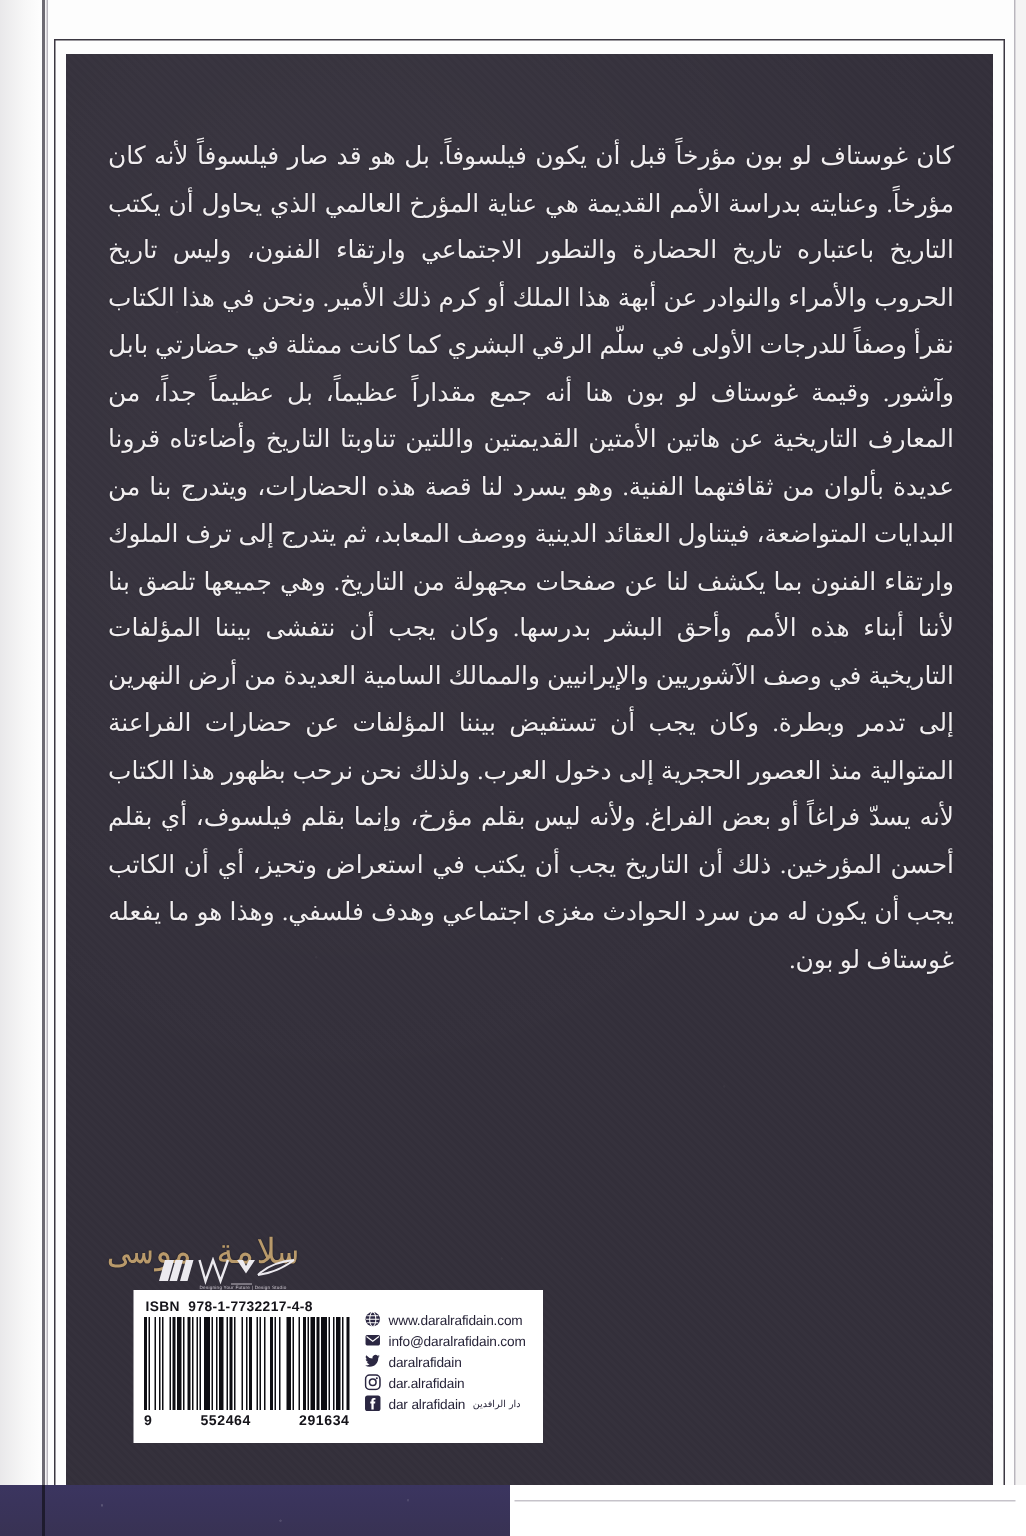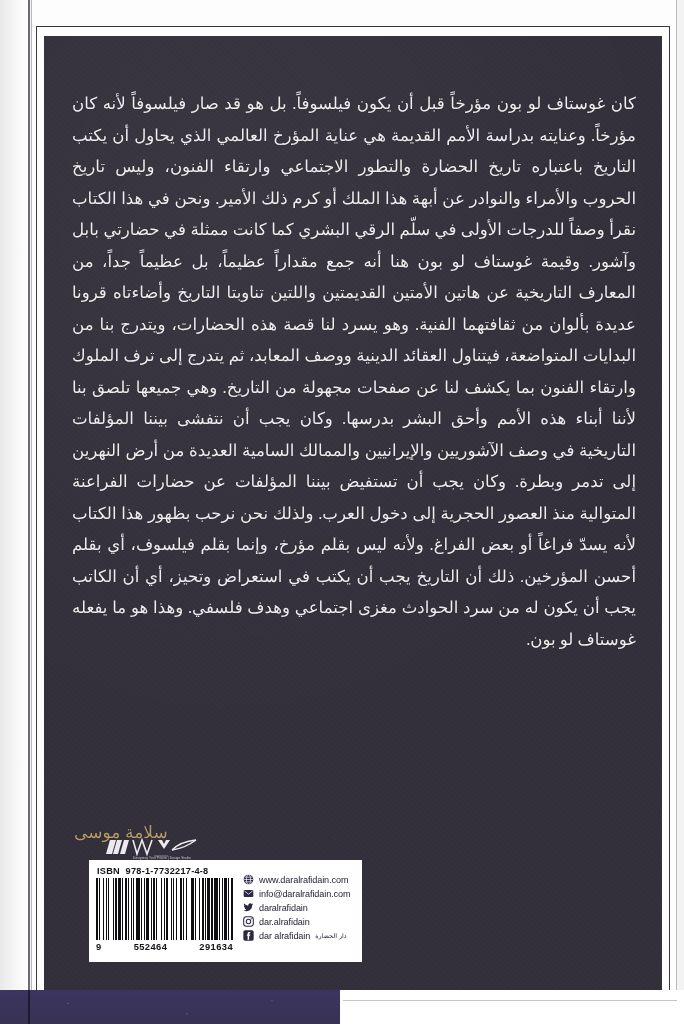--- a/index.html
+++ b/index.html
@@ -103,22 +103,22 @@
     margin: 0;
   }
 
   
   .author-sig {
     position: absolute;
     right: 28px;
     top: 786px;
     direction: rtl;
     color: #b99a6b;
-    font-family: Liberation Sans, sans-serif;
-    font-size: 17px;
+    font-family: Liberation Mono, monospace;
+    font-size: 23px;
     letter-spacing: .4px;
     text-shadow: 0 0 1px rgba(0,0,0,.6);
   }
   
   .author-sig.left {
     right: auto;
     left: 30px;
   }
 
   
@@ -454,21 +454,21 @@
             <span>dar.alrafidain</span>
           </div>
           <div class="contact-row">
             <span class="ic">
               <svg viewBox="0 0 16 16" width="11" height="11">
                 <rect x="0.5" y="0.5" width="15" height="15" rx="2.5" fill="#2b2742"></rect>
                 <path d="M10.3 8.2H8.9V14H6.7V8.2H5.6V6.4h1.1V5.2c0-1.5.6-2.4 2.4-2.4h1.5v1.8H9.6c-.5 0-.7.2-.7.7v1.1h1.6l-.2 1.8z" fill="#fff"></path>
               </svg>
             </span>
             <span>dar alrafidain</span>
-            <span class="contact-ar">دار الحضارة</span>
+            <span class="contact-ar">دار الرافدين</span>
           </div>
         </div>
     </div>
 
   </div>
 
   <div class="bottom-white"></div>
   <div class="bottom-white-rule"></div>
   <div class="band-shadow-left"></div>
   <div class="bottom-band">

